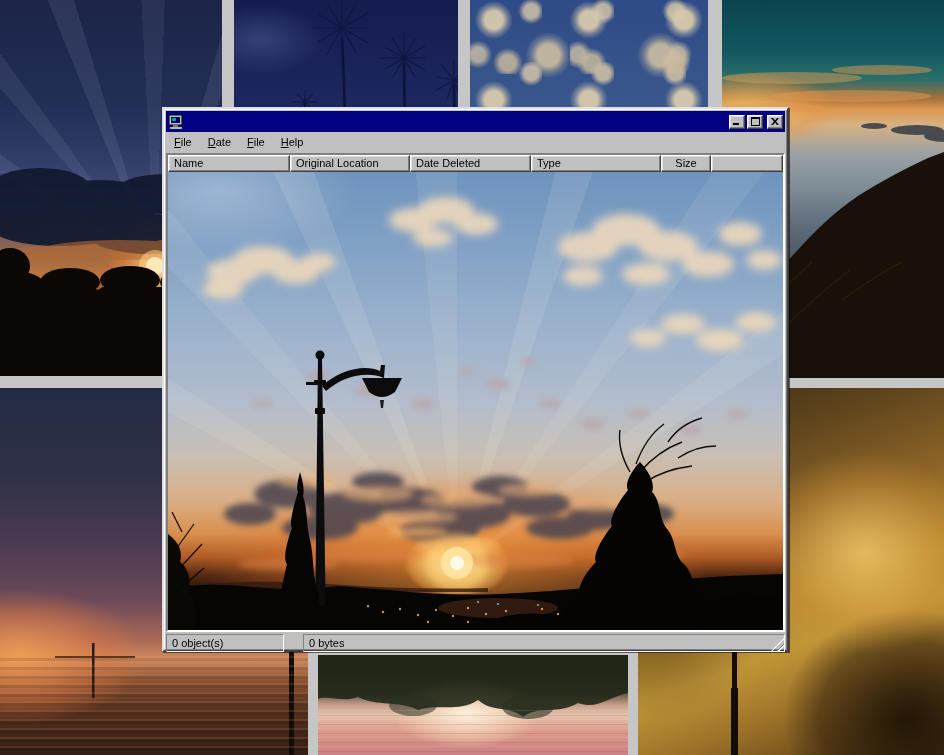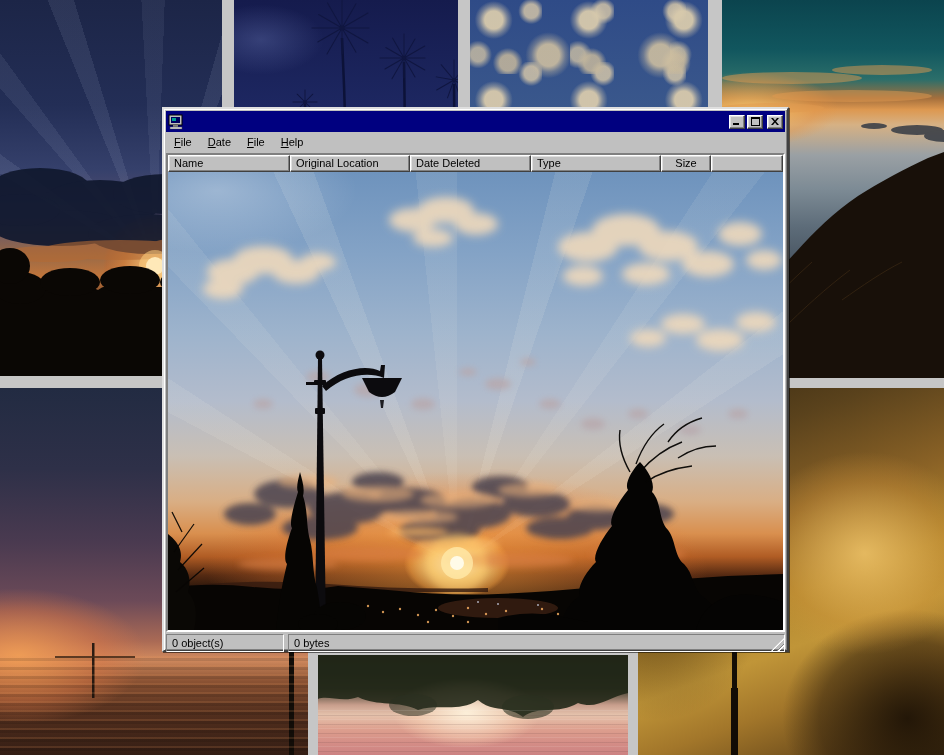--- a/index.html
+++ b/index.html
@@ -80,21 +80,21 @@
   .hcell.num{text-align:center;}
   .hcell.fill{flex:1;}
   .client{flex:1;position:relative;overflow:hidden;
     background:
       radial-gradient(ellipse 70px 45px at 47% 85.5%, rgba(255,252,232,.95), rgba(255,222,135,.75) 38%, rgba(255,175,75,.35) 68%, transparent 76%),
       radial-gradient(ellipse 330px 130px at 47% 87%, rgba(255,162,62,.55), rgba(226,118,48,.25) 58%, transparent 76%),
       radial-gradient(ellipse 200px 90px at 8% 4%, rgba(255,255,255,.30), transparent 70%),
       conic-gradient(from 290deg at 47% 86%, transparent 0 8deg, rgba(255,250,235,.09) 8deg 13deg, transparent 13deg 26deg, rgba(255,250,235,.08) 26deg 31deg, transparent 31deg 45deg, rgba(255,250,235,.10) 45deg 50deg, transparent 50deg 64deg, rgba(255,250,235,.08) 64deg 70deg, transparent 70deg 84deg, rgba(255,250,235,.10) 84deg 89deg, transparent 89deg 103deg, rgba(255,250,235,.08) 103deg 108deg, transparent 108deg 122deg, rgba(255,250,235,.09) 122deg 127deg, transparent 127deg 360deg),
       linear-gradient(to bottom,#6e93bd 0%,#84a3c6 18%,#9db3cc 35%,#b3bccc 50%,#c9bfb4 62%,#d9ae84 72%,#d98f4e 79%,#b05c24 84%,#552a12 88%,#0d0906 93%,#050403 100%);}
   .client > svg{position:absolute;left:0;top:0;}
-  .statusbar{height:18px;margin-top:2px;display:flex;gap:4px;position:relative;}
+  .statusbar{height:18px;margin-top:2px;display:flex;gap:19px;position:relative;}
   .spanel{box-sizing:border-box;height:18px;border:1px solid;border-color:#808080 #fff #fff #808080;
     font-size:11px;color:#000;padding:2px 0 0 5px;white-space:nowrap;overflow:hidden;}
   .spanel.p1{width:118px;flex:none;}
   .spanel.p2{flex:1;}
   .grip{position:absolute;right:1px;bottom:1px;width:13px;height:13px;
     background:repeating-linear-gradient(135deg, transparent 0 3px, #808080 3px 4px, #fff 4px 5px);
     clip-path:polygon(100% 0,100% 100%,0 100%);}
 </style>
 </head>
 <body>

